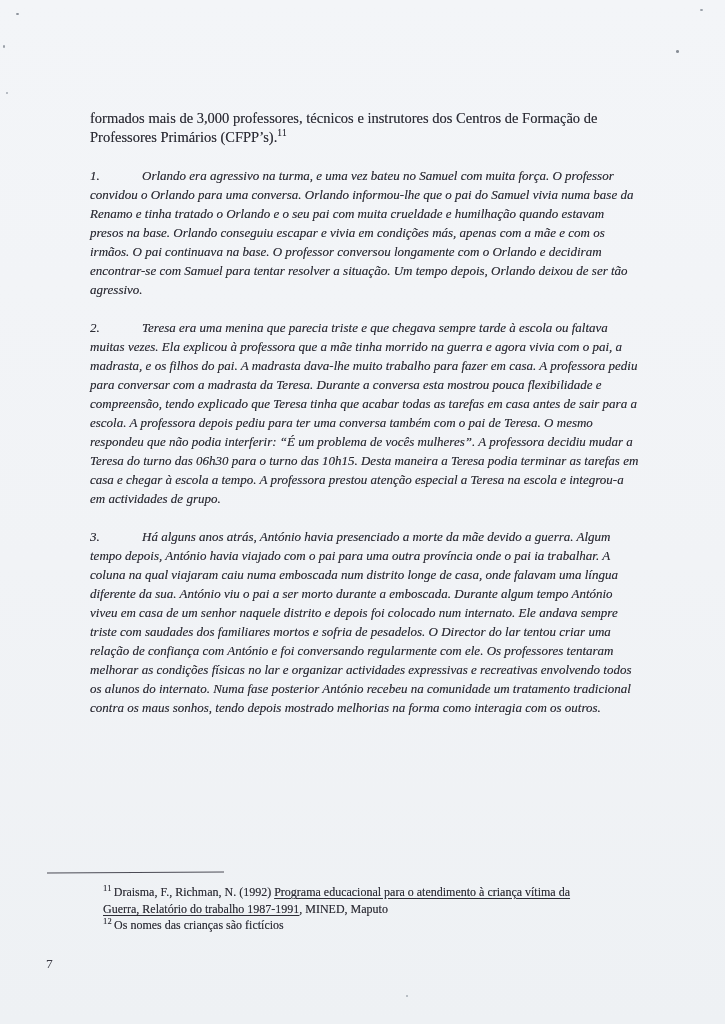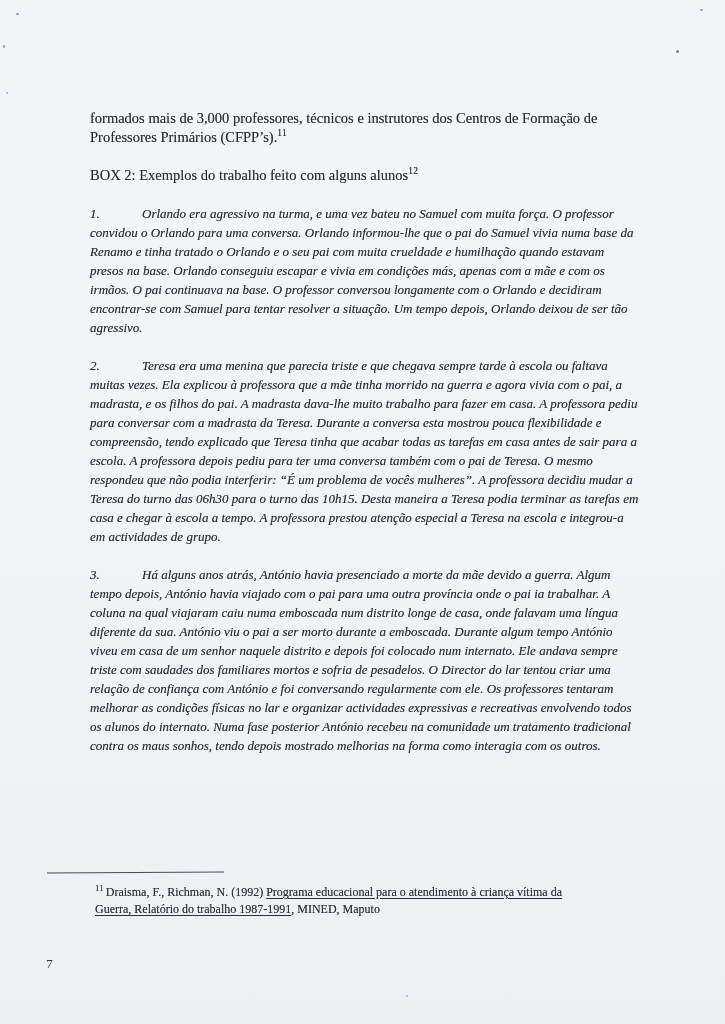--- a/index.html
+++ b/index.html
@@ -53,21 +53,21 @@
     position: absolute;
     left: 47px;
     top: 872px;
     width: 177px;
     height: 1.4px;
     background: #4b4b55;
     transform: rotate(-0.4deg);
   }
   .footnotes {
     position: absolute;
-    left: 95px;
+    left: 103px;
     top: 884px;
     width: 500px;
     font-size: 12px;
     line-height: 16.5px;
     text-shadow: 0 0 0.3px rgba(45,45,54,0.5);
   }
   .footnote {
     margin: 0;
   }
   .footnote .u {
@@ -106,31 +106,31 @@
   <span class="speck s2"></span>
   <span class="speck s3"></span>
   <span class="speck s4"></span>
   <span class="speck s5"></span>
   <span class="speck s6"></span>
 
   <div class="text-column">
 
     <p class="intro"><span>formados mais de 3,000 professores, técnicos e instrutores dos Centros de Formação de Professores Primários (CFPP’s).</span><sup class="ref">11</sup></p>
 
-    <p class="box-header"><span>BOX 2: Exemplos do trabalho feito com alguns alunos</span><sup class="ref">12</sup></p>
 
     <p class="case"><span class="pnum">1.</span><span>Orlando era agressivo na turma, e uma vez bateu no Samuel com muita força. O professor convidou o Orlando para uma conversa. Orlando informou-lhe que o pai do Samuel vivia numa base da Renamo e tinha tratado o Orlando e o seu pai com muita crueldade e humilhação quando estavam presos na base. Orlando conseguiu escapar e vivia em condições más, apenas com a mãe e com os irmãos. O pai continuava na base. O professor conversou longamente com o Orlando e decidiram encontrar-se com Samuel para tentar resolver a situação. Um tempo depois, Orlando deixou de ser tão agressivo.</span></p>
 
     <p class="case"><span class="pnum">2.</span><span>Teresa era uma menina que parecia triste e que chegava sempre tarde à escola ou faltava muitas vezes. Ela explicou à professora que a mãe tinha morrido na guerra e agora vivia com o pai, a madrasta, e os filhos do pai. A madrasta dava-lhe muito trabalho para fazer em casa. A professora pediu para conversar com a madrasta da Teresa. Durante a conversa esta mostrou pouca flexibilidade e compreensão, tendo explicado que Teresa tinha que acabar todas as tarefas em casa antes de sair para a escola. A professora depois pediu para ter uma conversa também com o pai de Teresa. O mesmo respondeu que não podia interferir: “É um problema de vocês mulheres”. A professora decidiu mudar a Teresa do turno das 06h30 para o turno das 10h15. Desta maneira a Teresa podia terminar as tarefas em casa e chegar à escola a tempo. A professora prestou atenção especial a Teresa na escola e integrou-a em actividades de grupo.</span></p>
 
     <p class="case"><span class="pnum">3.</span><span>Há alguns anos atrás, António havia presenciado a morte da mãe devido a guerra. Algum tempo depois, António havia viajado com o pai para uma outra província onde o pai ia trabalhar. A coluna na qual viajaram caiu numa emboscada num distrito longe de casa, onde falavam uma língua diferente da sua. António viu o pai a ser morto durante a emboscada. Durante algum tempo António viveu em casa de um senhor naquele distrito e depois foi colocado num internato. Ele andava sempre triste com saudades dos familiares mortos e sofria de pesadelos. O Director do lar tentou criar uma relação de confiança com António e foi conversando regularmente com ele. Os professores tentaram melhorar as condições físicas no lar e organizar actividades expressivas e recreativas envolvendo todos os alunos do internato. Numa fase posterior António recebeu na comunidade um tratamento tradicional contra os maus sonhos, tendo depois mostrado melhorias na forma como interagia com os outros.</span></p>
 
   </div>
 
   <div class="footnote-rule"></div>
 
   <div class="footnotes">
     <p class="footnote"><sup class="ref">11</sup><span>Draisma, F., Richman, N. (1992) </span><span class="u">Programa educacional para o atendimento à criança vítima da Guerra, Relatório do trabalho 1987-1991</span><span>, MINED, Maputo</span></p>
+    <p class="footnote"><sup class="ref">12</sup><span>Os nomes das crianças são fictícios</span></p>
   </div>
 
   <div class="page-number">7</div>
 
 </div>
 
 </body></html>

